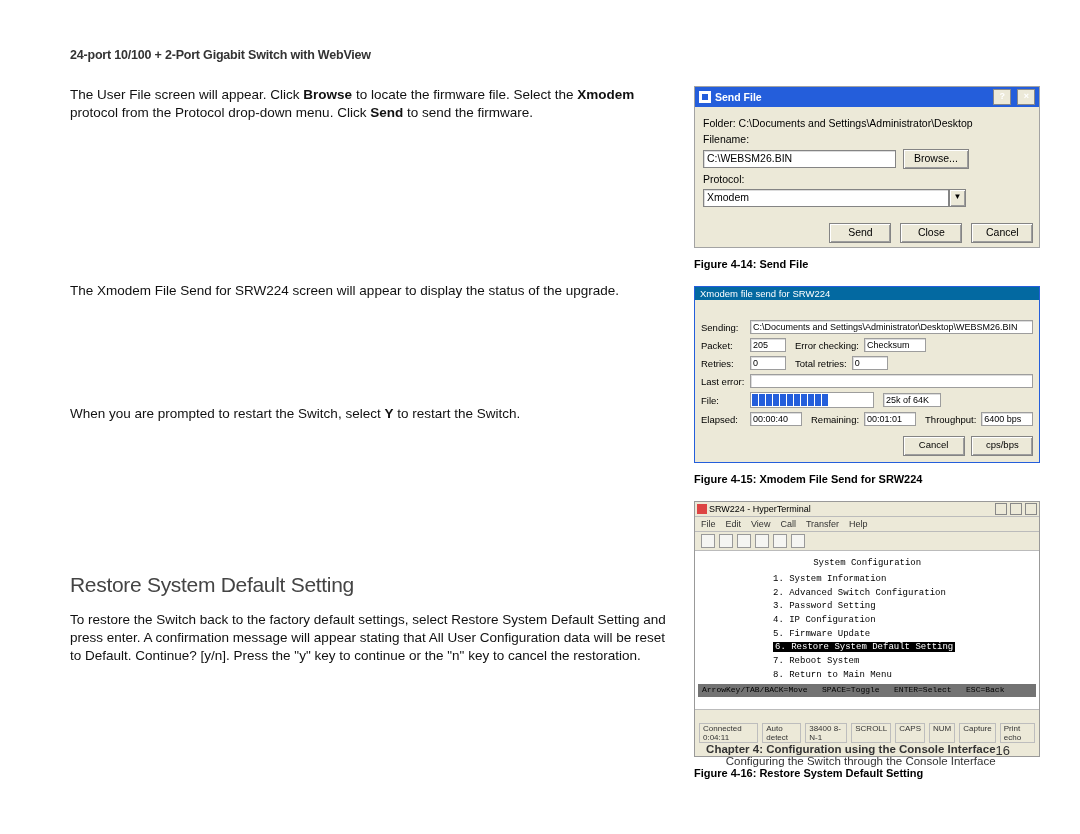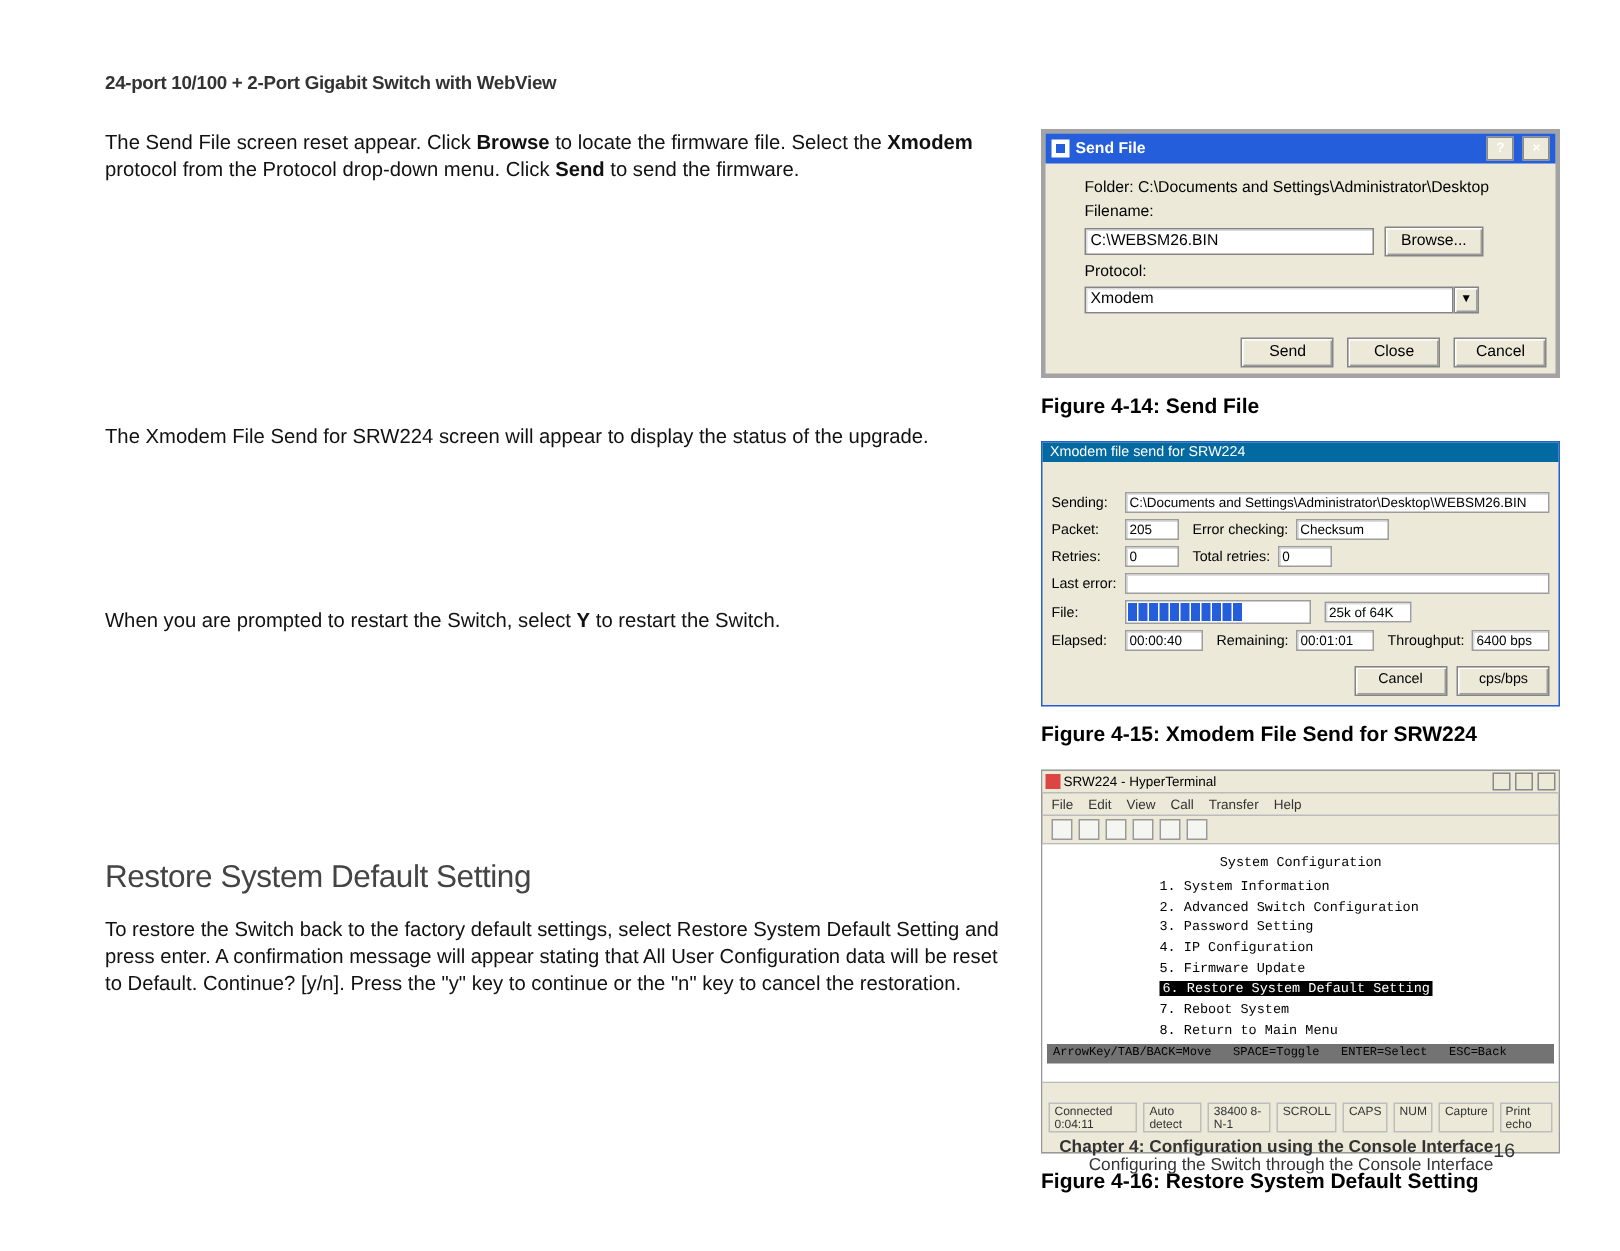--- a/index.html
+++ b/index.html
@@ -46,27 +46,27 @@
   .para b { font-weight: bold; }
   .section-title {
     font-size: 21px;
     color: #444;
     font-weight: 400;
     margin: 0 0 14px;
     font-family: "Helvetica Neue", Arial, sans-serif;
     letter-spacing: -0.3px;
   }
   .fig-cap {
-    font-size: 14px;
+    font-size: 11px;
     font-weight: bold;
     margin: 10px 0 16px;
   }
   
   .win {
-    border: 3px solid #a3a3a3;
+    border: 1px solid #a3a3a3;
     background: #ece9d8;
     font-family: Tahoma, sans-serif;
     font-size: 10.5px;
   }
   .win-title {
     background: #245edb;
     color: #fff;
     display: flex;
     align-items: center;
     padding: 2px 4px;
@@ -92,21 +92,20 @@
     border: 1px solid #888;
     font-size: 9px;
     line-height: 12px;
     text-align:center;
     margin-left:2px;
     font-family: Arial;
     font-weight:bold;
   }
   .win-body {
     padding: 6px 8px 8px;
-    margin-left: 18px;
   }
   .win-body .row { margin: 4px 0; }
   .win-body .input {
     display:inline-block;
     border:1px solid #848484;
     background:#fff;
     padding:1px 3px;
     height:14px;
     vertical-align:middle;
     box-shadow: inset 1px 1px 0 #dcdcdc;
@@ -240,21 +239,21 @@
 </head>
 <body>
 
 <div class="page">
   <div class="header">24-port 10/100 + 2-Port Gigabit Switch with WebView</div>
 
   <div class="columns">
     <div class="left">
 
       <div class="para" style="margin-bottom:160px">
-        <span>The Send File screen reset appear. Click </span><b>Browse</b><span> to locate the firmware file. Select the </span><b>Xmodem</b><span> protocol from the Protocol drop-down menu. Click </span><b>Send</b><span> to send the firmware.</span>
+        <span>The User File screen will appear. Click </span><b>Browse</b><span> to locate the firmware file. Select the </span><b>Xmodem</b><span> protocol from the Protocol drop-down menu. Click </span><b>Send</b><span> to send the firmware.</span>
       </div>
 
       <div class="para short1">The Xmodem File Send for SRW224 screen will appear to display the status of the upgrade.</div>
 
       <div class="para short2">
         <span>When you are prompted to restart the Switch, select </span><b>Y</b><span> to restart the Switch.</span>
       </div>
 
       <div class="section-title">Restore System Default Setting</div>
       <div class="para" style="margin-bottom:0">To restore the Switch back to the factory default settings, select Restore System Default Setting and press enter. A confirmation message will appear stating that All User Configuration data will be reset to Default. Continue? [y/n]. Press the "y" key to continue or the "n" key to cancel the restoration.</div>

